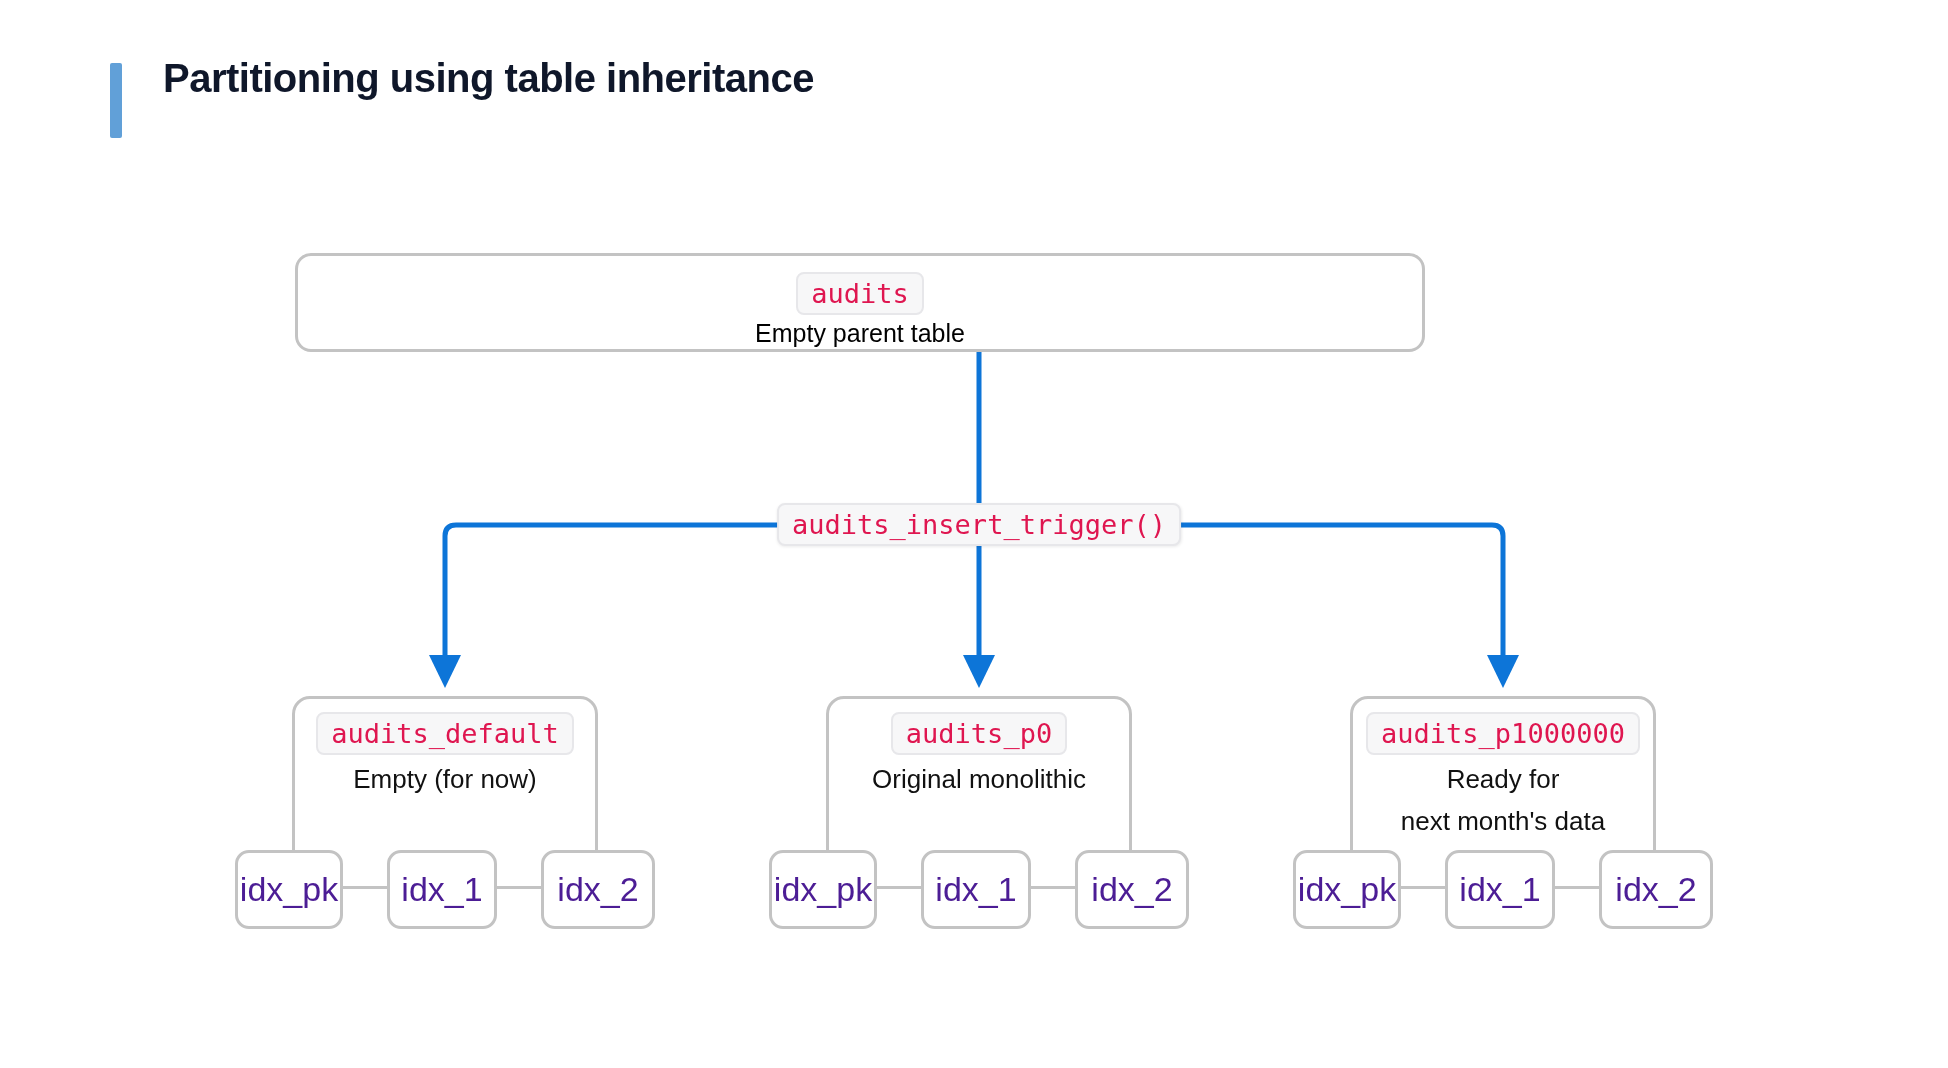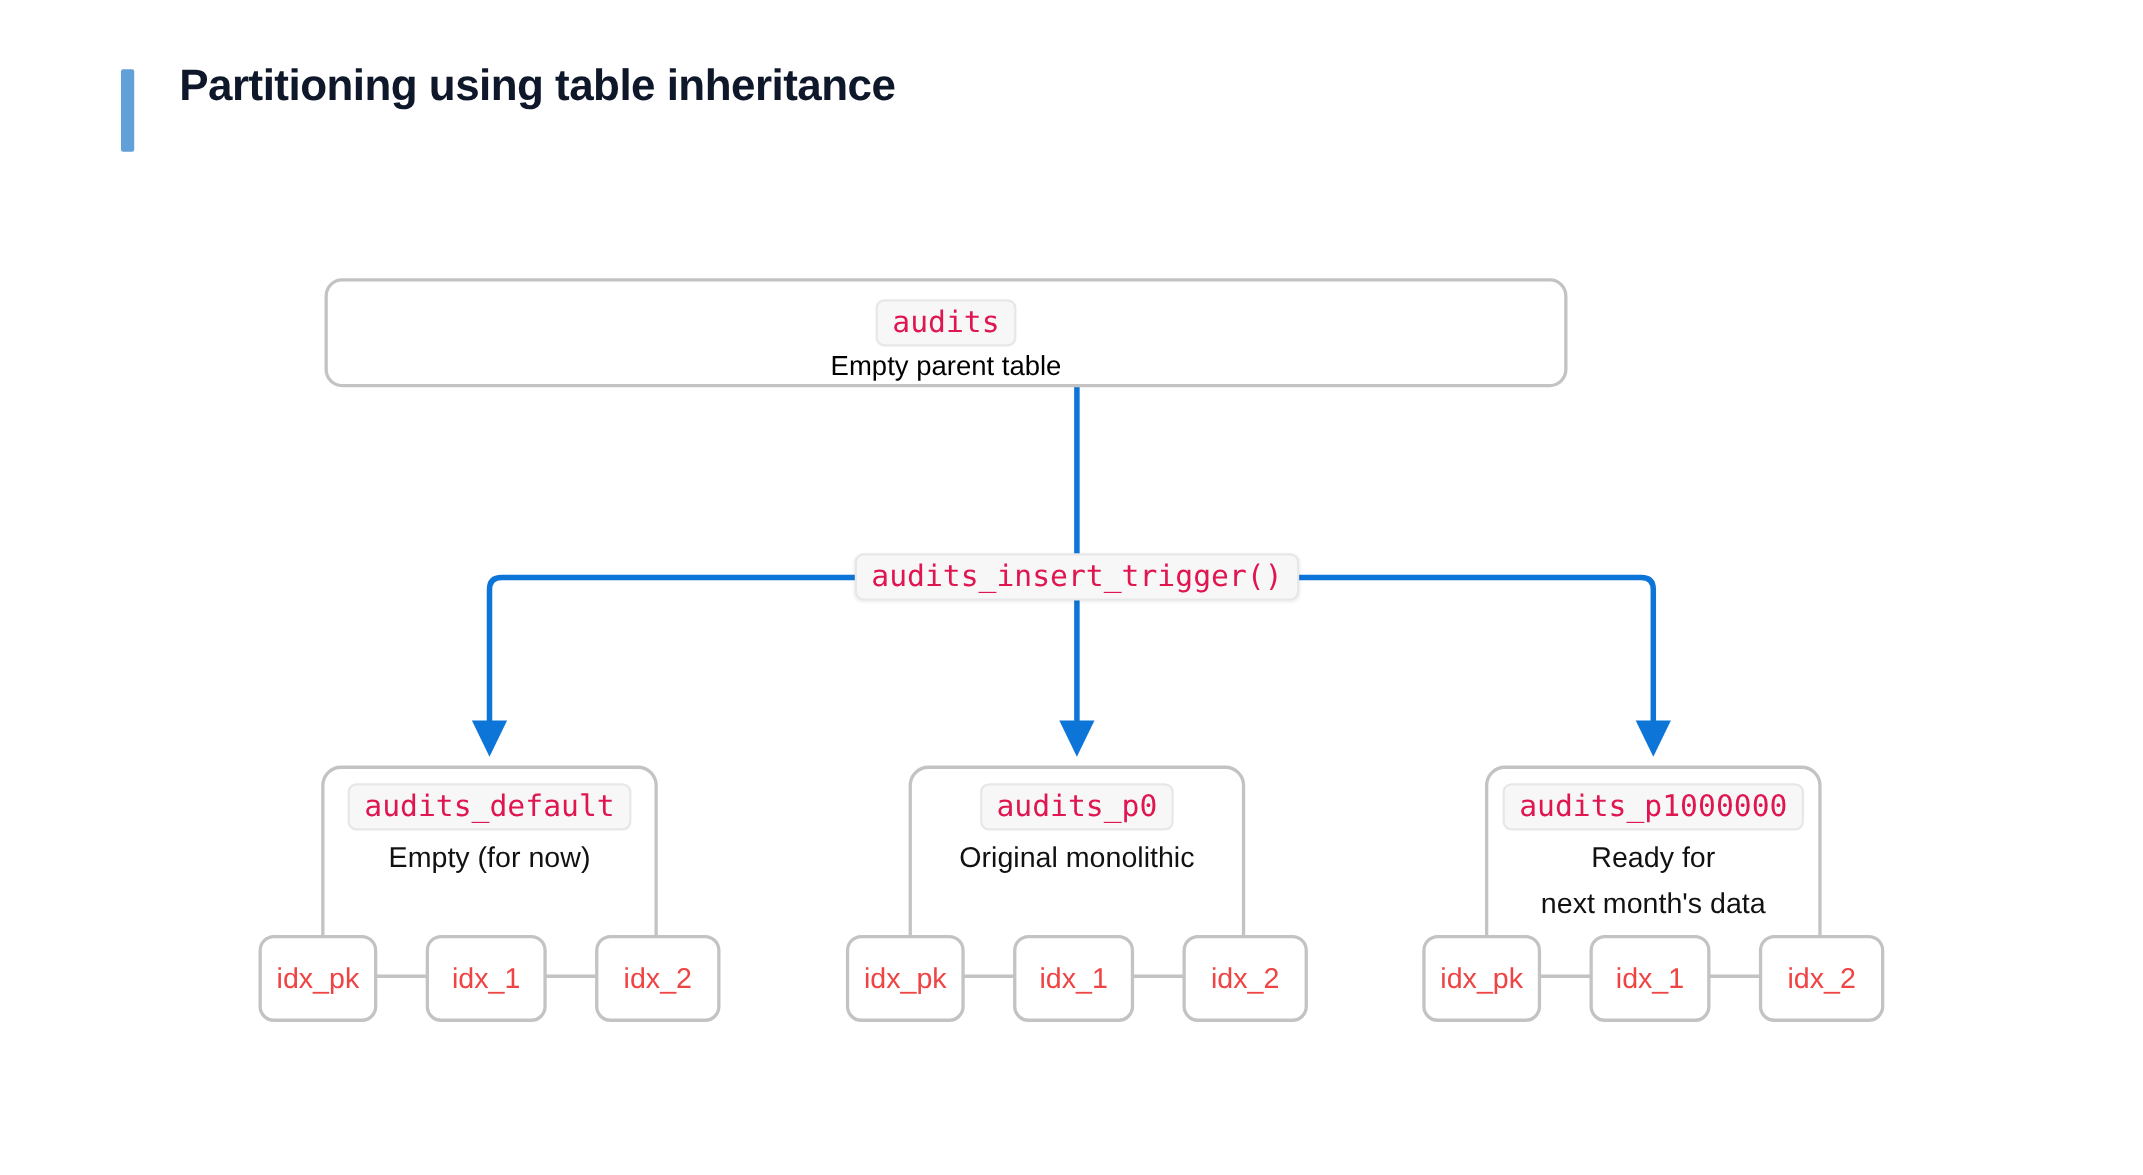--- a/index.html
+++ b/index.html
@@ -107,22 +107,22 @@
   .idx-row.r1 { left: 235px; }
   .idx-row.r2 { left: 769px; }
   .idx-row.r3 { left: 1293px; }
   .idx-box {
     box-sizing: border-box;
     height: 79px;
     border: 3px solid #c3c3c3;
     border-radius: 14px;
     background: #ffffff;
     display: flex; align-items: center; justify-content: center;
-    font-size: 26px;
-    color: #ef4444;
+    font-size: 34px;
+    color: #4c1d95;
   }
   .idx-box.w1 { width: 108px; }
   .idx-box.w2 { width: 110px; text-align: center; }
   .idx-box.w3 { width: 114px; text-align: right; }
 </style>
 </head>
 <body>
 
 <div class="page">
 

